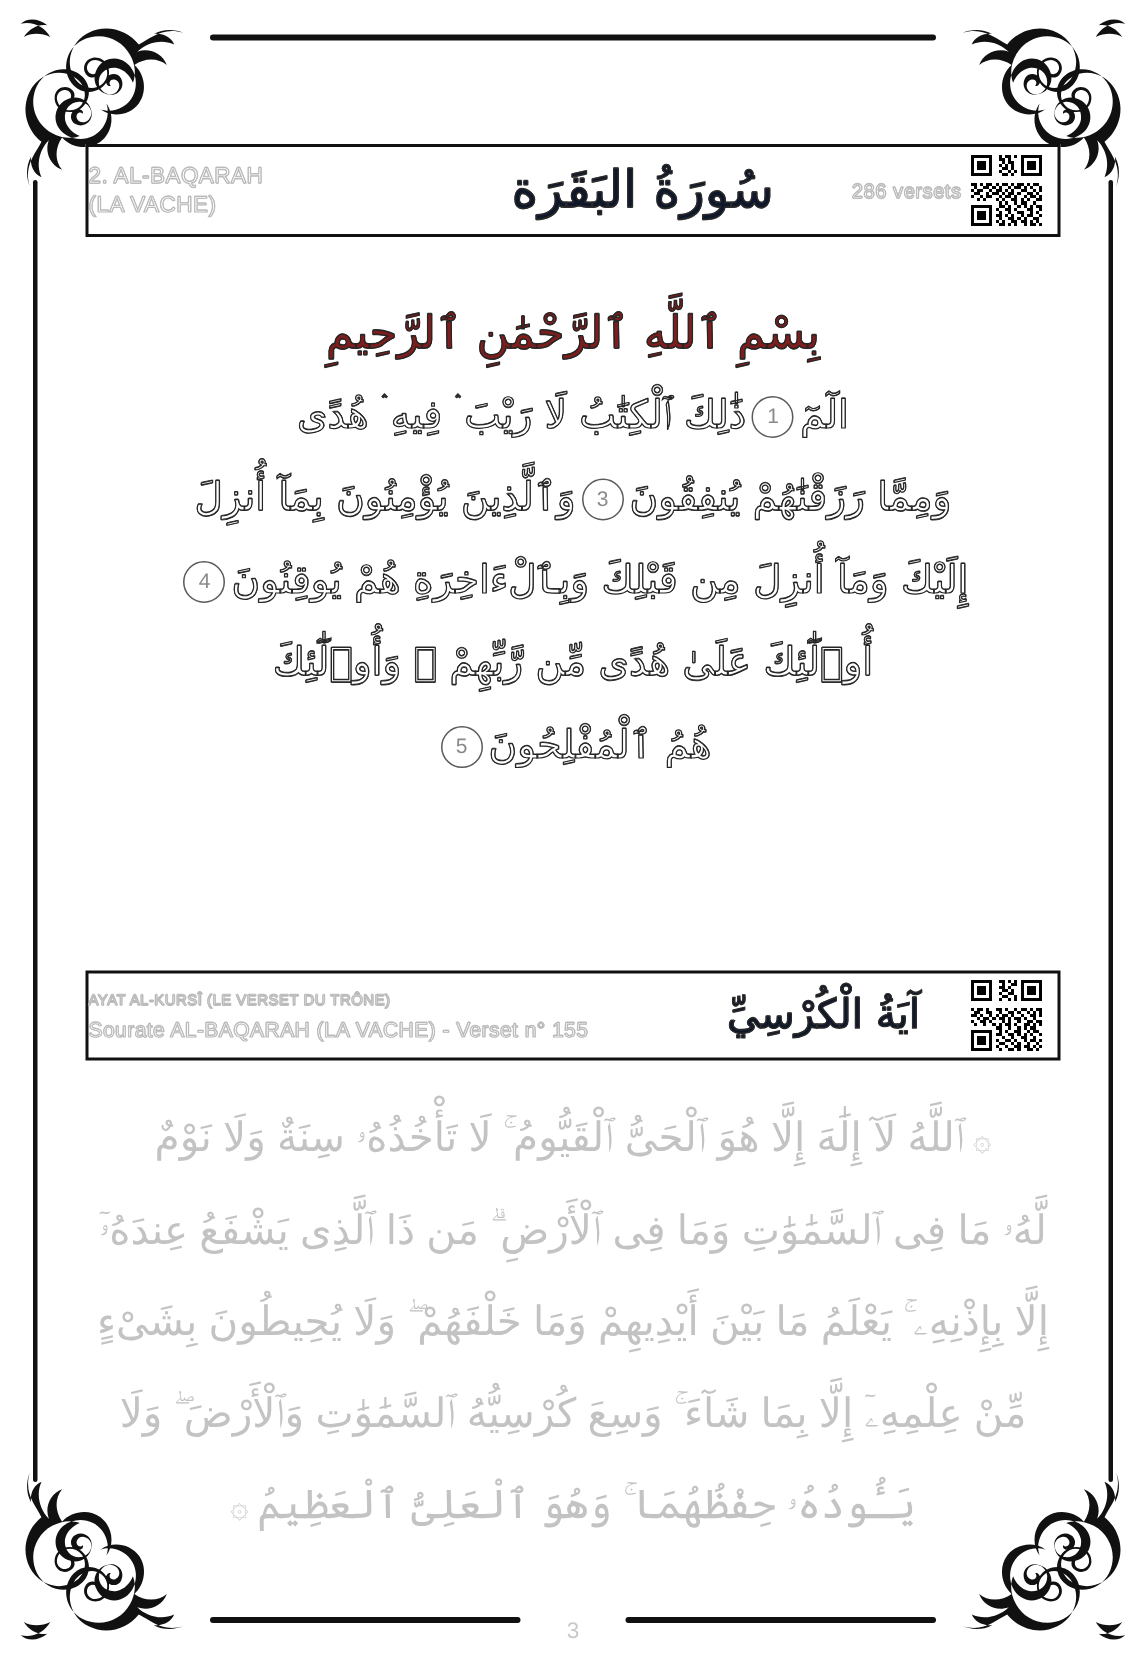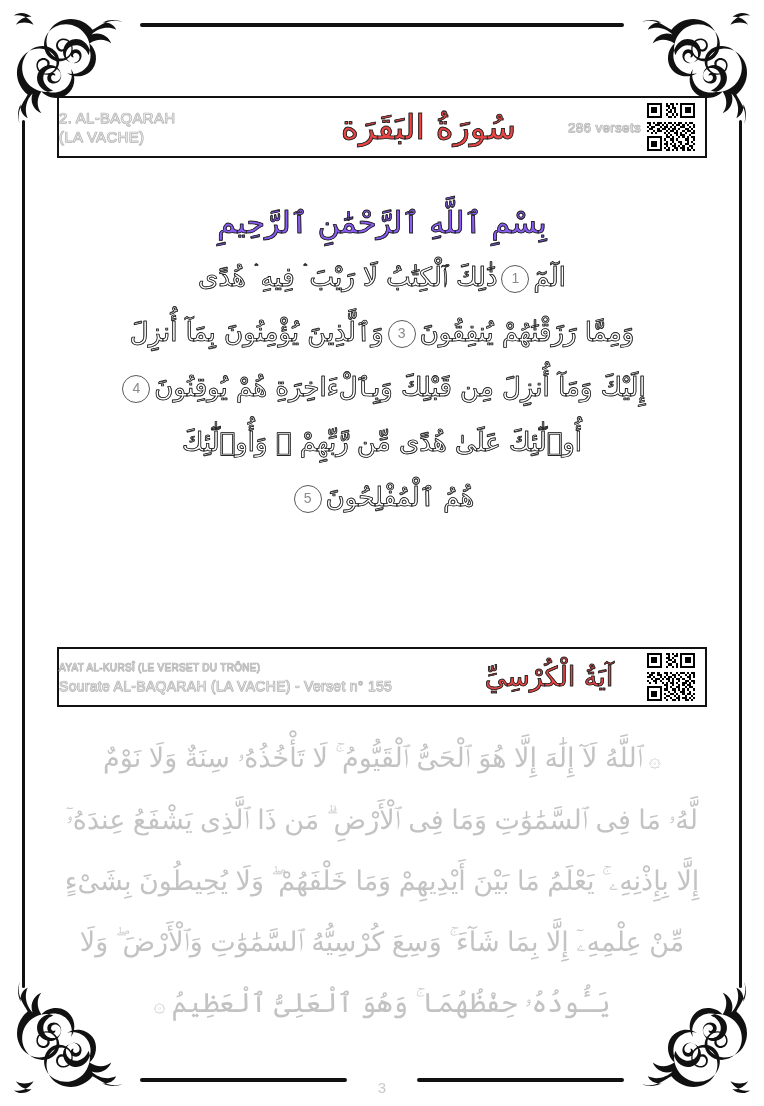--- a/index.html
+++ b/index.html
@@ -117,21 +117,21 @@
   }
   .verse-count {
     font-size: 13.5px;
     margin-right: 4px;
     white-space: nowrap;
   }
 
   
   .arabic-outline {
     direction: rtl;
-    color: #ef4444;
+    color: #0f172a;
     -webkit-text-stroke: 0.85px #2b2b2b;
     text-shadow:
       -0.4px 0 #3a3a3a, 0.4px 0 #3a3a3a,
        0 -0.4px #3a3a3a, 0 0.4px #3a3a3a;
     font-family: "DejaVu Sans", sans-serif;
   }
   .surah-title-arabic {
     font-size: 34px;
     line-height: 48px;
   }
@@ -158,21 +158,21 @@
     top: 196px;
     height: 430px;
     direction: rtl;
     text-align: center;
     font-family: "DejaVu Sans", sans-serif;
   }
   .bismillah {
     font-size: 30px;
     line-height: 54px;
     direction: rtl;
-    color: #8b5cf6;
+    color: #7f1d1d;
     -webkit-text-stroke: 0.8px #262626;
     text-shadow:
       -0.4px 0 #333, 0.4px 0 #333,
        0 -0.4px #333, 0 0.4px #333;
   }
   .ayah-line {
     font-size: 26px;
     line-height: 55px;
     direction: rtl;
     color: #ffffff;

